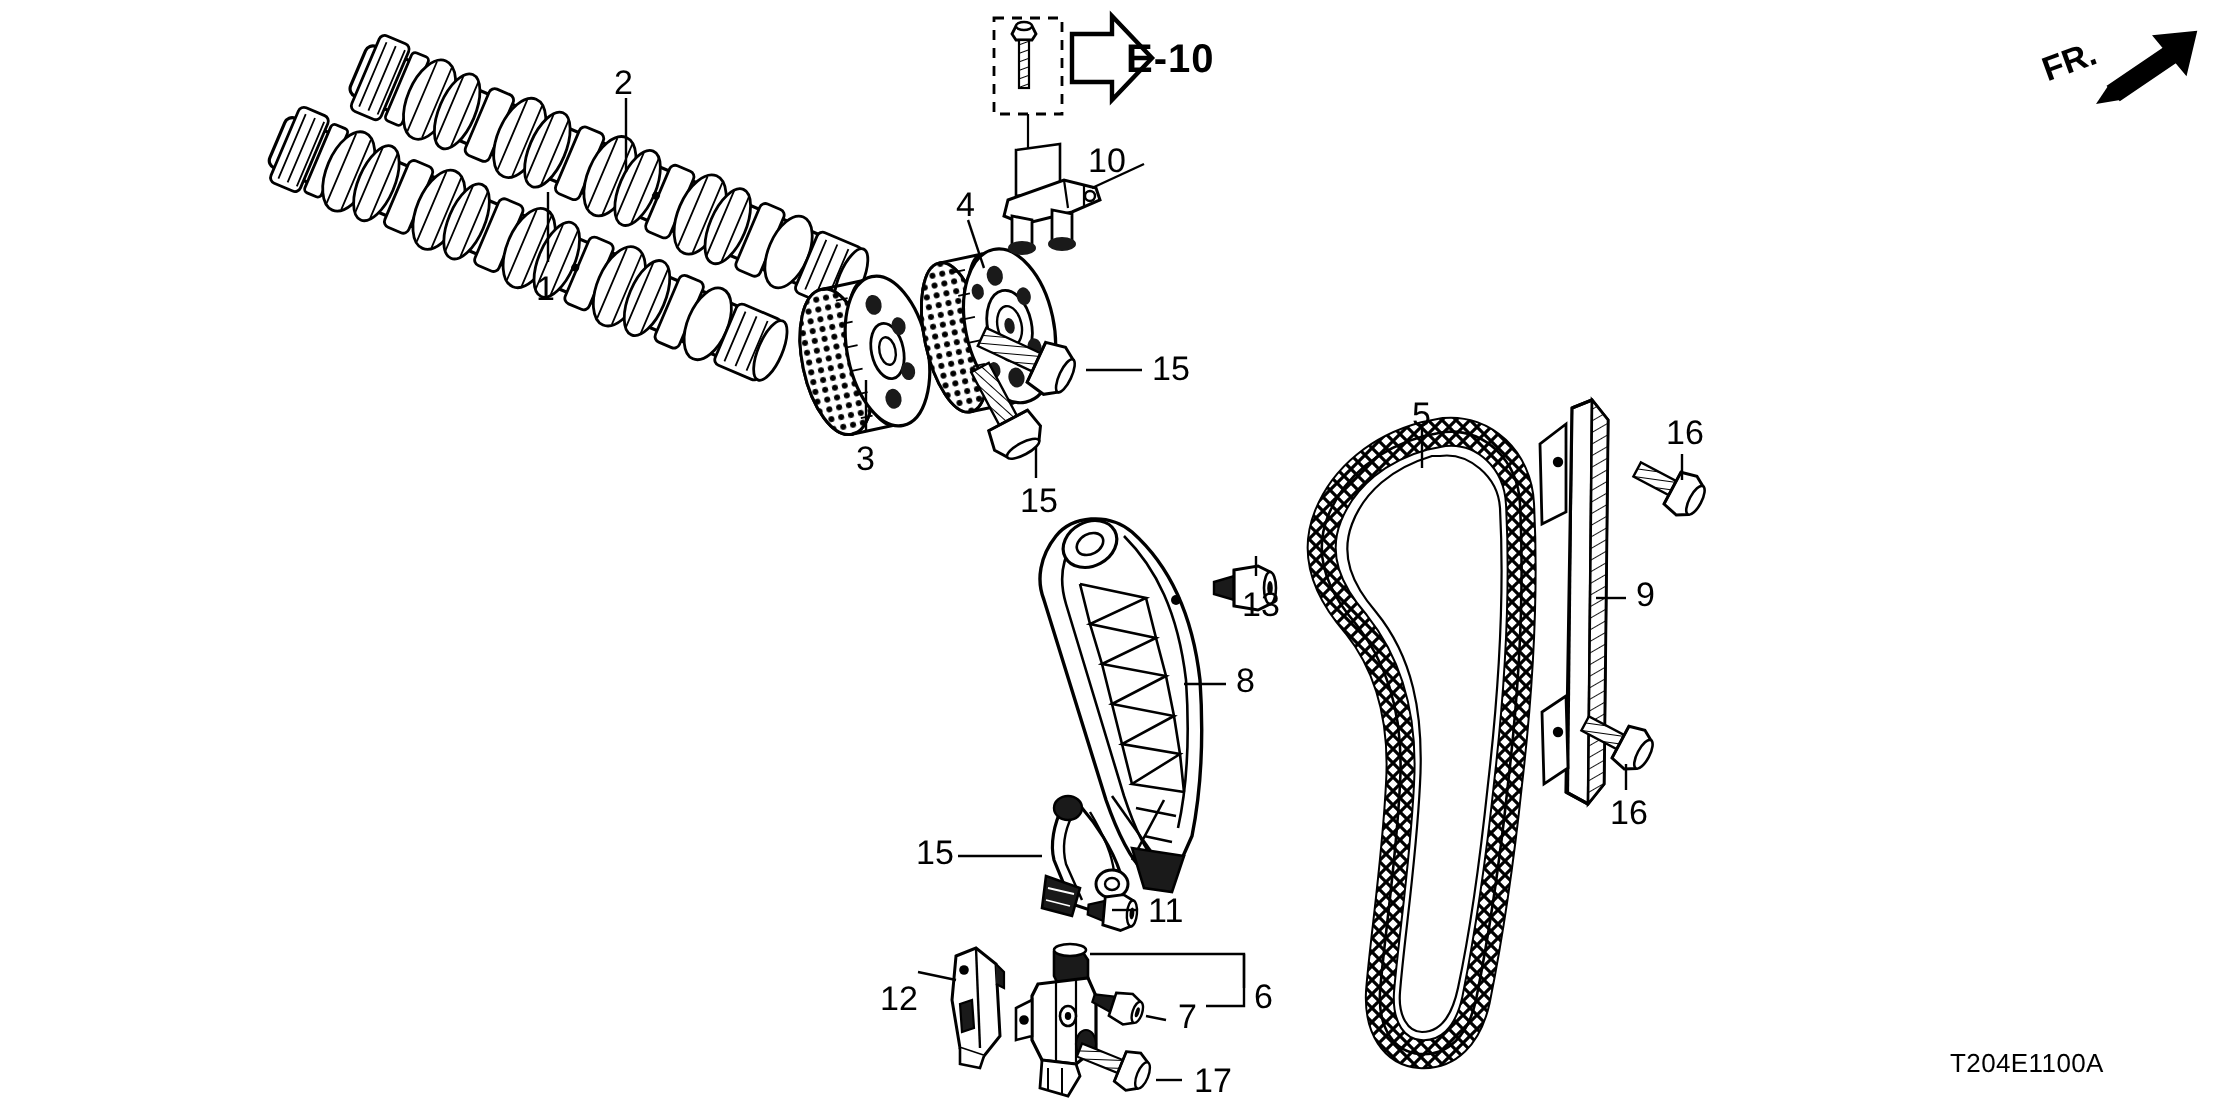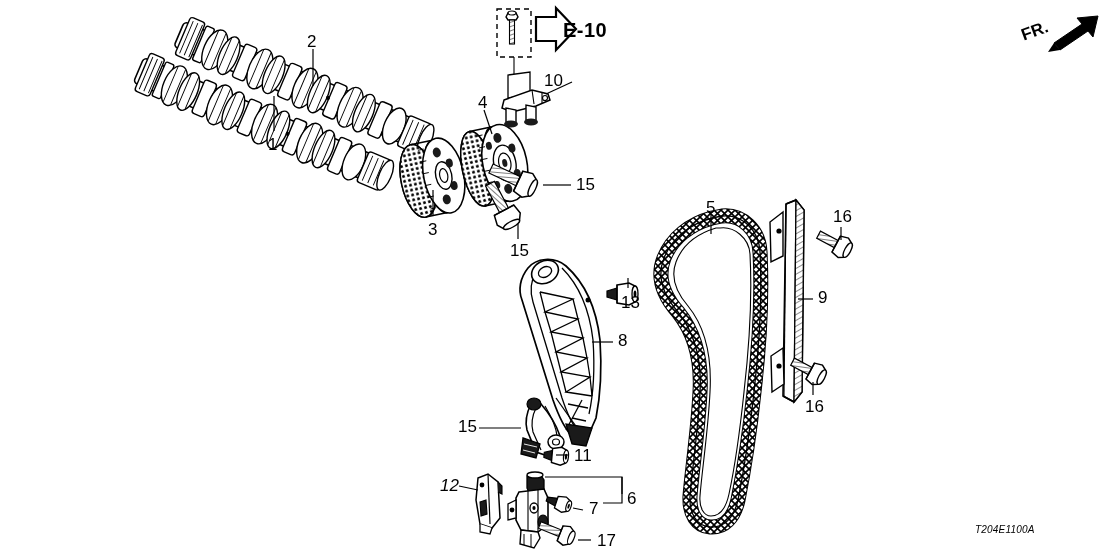--- a/index.html
+++ b/index.html
@@ -33,24 +33,23 @@
     color: #000000;
     line-height: 1;
     white-space: nowrap;
     user-select: none;
   }
   .diag-id {
     position: absolute;
     left: 975px;
     top: 524px;
     font-family: "Liberation Sans", sans-serif;
-    font-size: 10px;
+    font-size: 13px;
     letter-spacing: 0.2px;
     color: #000000;
-    font-style: italic;
   }
   .fr-label {
     position: absolute;
     left: 1022px;
     top: 26px;
     font-family: "Liberation Sans", sans-serif;
     font-weight: bold;
     font-size: 17px;
     color: #000000;
     transform: rotate(-20deg);
@@ -529,21 +528,21 @@
   <div class="callout" style="left:307px; top:33px;">2</div>
   <div class="callout" style="left:428px; top:221px;">3</div>
   <div class="callout" style="left:478px; top:94px;">4</div>
   <div class="callout" style="left:706px; top:199px;">5</div>
   <div class="callout" style="left:627px; top:490px;">6</div>
   <div class="callout" style="left:589px; top:500px;">7</div>
   <div class="callout" style="left:618px; top:332px;">8</div>
   <div class="callout" style="left:818px; top:289px;">9</div>
   <div class="callout" style="left:544px; top:72px;">10</div>
   <div class="callout" style="left:458px; top:418px;">15</div>
-  <div class="callout" style="left:440px; top:477px;font-style:italic;">12</div>
+  <div class="callout" style="left:440px; top:491px;">12</div>
   <div class="callout" style="left:621px; top:262px;margin-top:32px;">13</div>
   <div class="callout" style="left:574px; top:447px;">11</div>
   <div class="callout" style="left:576px; top:176px;">15</div>
   <div class="callout" style="left:510px; top:242px;">15</div>
   <div class="callout" style="left:833px; top:208px;">16</div>
   <div class="callout" style="left:805px; top:398px;">16</div>
   <div class="callout" style="left:597px; top:532px;">17</div>
 
   <div class="e10-label">E-10</div>
   <div class="fr-label">FR.</div>

